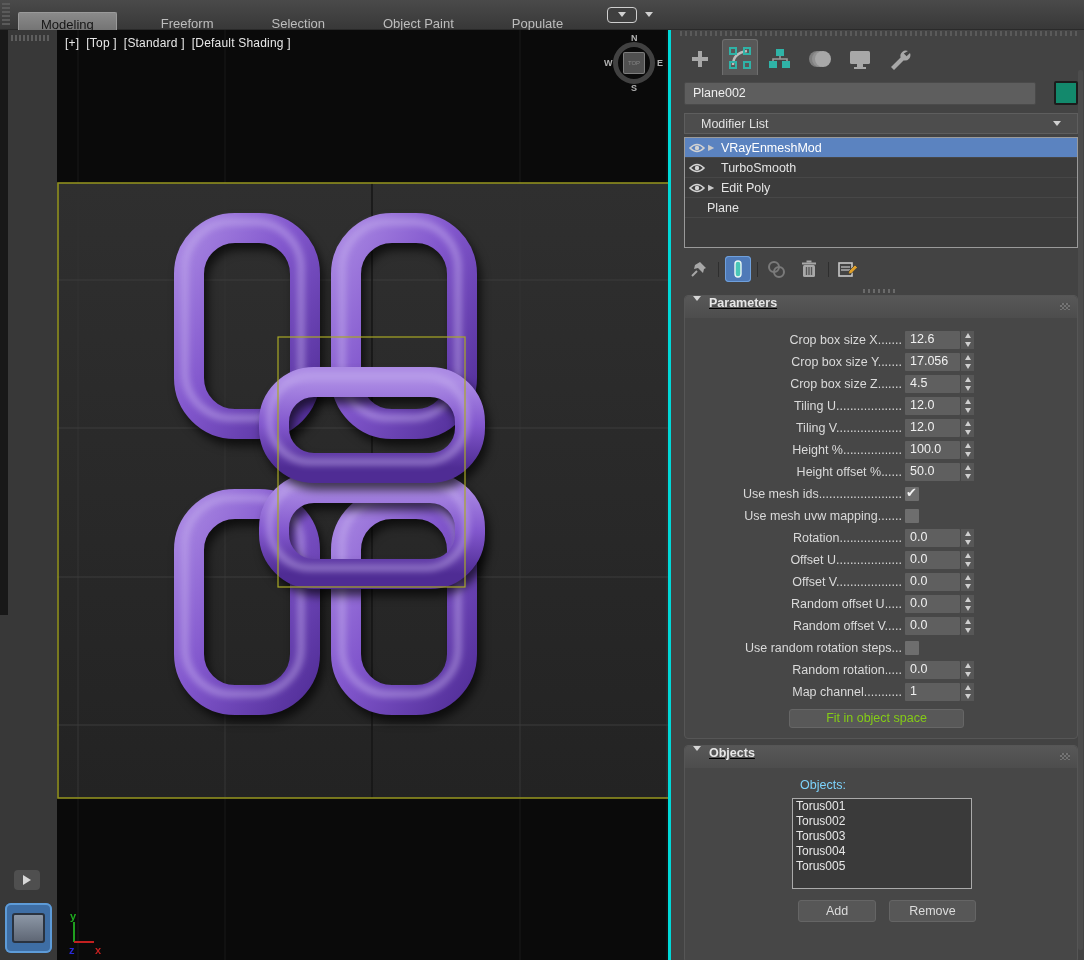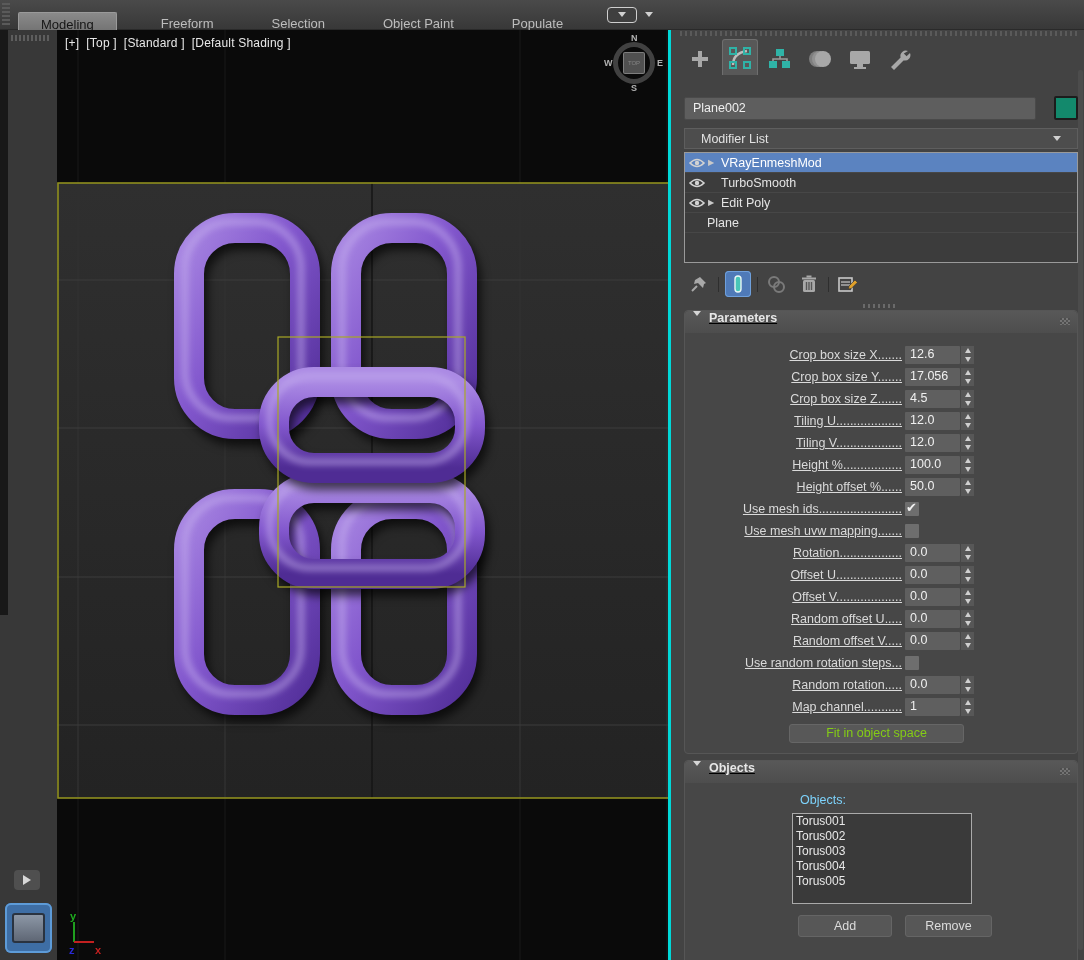--- a/index.html
+++ b/index.html
@@ -54,21 +54,21 @@
 
   
   #panel { position:absolute; left:671px; top:30px; width:413px; height:930px; background:#434343; padding-left:5px; }
   #panel .top-grip { height:5px; margin:1px 4px 0 4px;
     background:repeating-linear-gradient(90deg,#5a5a5a 0 2px,transparent 2px 5px); }
 
   #panel-tabs { display:flex; align-items:flex-end; height:36px; margin-top:3px; padding-left:6px; gap:4px; }
   .ptab { width:36px; height:32px; display:flex; align-items:center; justify-content:center; border-radius:3px 3px 0 0; }
   .ptab.active { background:#585858; border:1px solid #6e6e6e; border-bottom:none; height:36px; }
 
-  #name-row { display:flex; align-items:center; margin:21px 6px 0 8px; gap:18px; }
+  #name-row { display:flex; align-items:center; margin:6px 6px 0 8px; gap:18px; }
   #obj-name-field { flex:1; height:23px; background:#5e5e5e; border:1px solid #4a4a4a; border-radius:2px;
     color:#efefef; font-size:12.5px; padding:3px 8px; }
   #color-swatch { width:24px; height:24px; border:2px solid #1c1c1c; border-radius:2px; }
 
   #modifier-list { display:flex; align-items:center; margin:8px 6px 0 8px; height:21px; background:#4d4d4d;
     border:1px solid #5e5e5e; color:#e2e2e2; font-size:12.5px; padding:0 16px; }
   #modifier-list .arrow { margin-left:auto; }
 
   #stack { margin:3px 6px 0 8px; height:111px; background:#3c3c3c; border:1px solid #9a9a9a; overflow:hidden; }
   .stack-row { height:20px; display:flex; align-items:center; font-size:12.5px; color:#e4e4e4;
@@ -92,40 +92,40 @@
   .rollout-header .tri { width:0; height:0; border-left:4px solid transparent; border-right:4px solid transparent;
     border-top:5px solid #d5d5d5; margin-right:8px; }
   .rollout-header .title { font-size:12.5px; font-weight:bold; color:#e6e6e6; }
   .rollout-header .dots { position:absolute; right:7px; top:7px; width:10px; height:7px;
     background:repeating-linear-gradient(90deg,#8a8a8a 0 2px,transparent 2px 4px),
                repeating-linear-gradient(180deg,#8a8a8a 0 2px,transparent 2px 4px);
     background-blend-mode:multiply; opacity:.6; }
 
   #param-body { padding:11px 0 8px 0; }
   .param-row { height:22px; display:flex; align-items:center; justify-content:flex-end; padding-right:103px; }
-  .param-row .plabel { color:#dadada; font-size:12.5px; margin-right:3px; white-space:nowrap;text-decoration:underline; }
+  .param-row .plabel { color:#dadada; font-size:12.5px; margin-right:3px; white-space:nowrap; }
   .spin-field { width:55px; height:18px; background:#5f5f5f; border-radius:1px; color:#f0f0f0; font-size:12.5px;
     padding:1px 5px; }
   .spinner { width:13px; height:18px; margin-left:1px; background:#575757; display:flex; flex-direction:column; }
   .spinner .up,.spinner .dn { flex:1; display:flex; align-items:center; justify-content:center; }
   .spinner .up::after { content:""; border-left:3.5px solid transparent; border-right:3.5px solid transparent; border-bottom:5px solid #cfcfcf; }
   .spinner .dn::after { content:""; border-left:3.5px solid transparent; border-right:3.5px solid transparent; border-top:5px solid #cfcfcf; }
   .checkbox { width:14px; height:14px; background:#6e6e6e; border-radius:1px; margin-right:55px; position:relative; }
   .checkbox.checked::after { content:"✔"; position:absolute; left:1px; top:-2px; color:#f2f2f2; font-size:13px; }
   .fit-btn { width:175px; height:19px; margin:6px 113px 2px auto; background:#585858; border:1px solid #666;
     border-radius:3px; color:#84cc16; font-size:12.5px; text-align:center; line-height:17px; }
 
   #objects-body { padding:8px 0 40px 0; }
   #objects-label { color:#7dd3fc; font-size:12.5px; margin:2px 0 6px 115px; }
   #objects-list { width:180px; height:91px; margin-left:107px; background:#3a3a3a; border:1px solid #aaaaaa; overflow:hidden; }
   .obj-item { color:#e8e8e8; font-size:12px; height:15px; line-height:15px; padding-left:3px; }
   #objects-buttons { display:flex; margin:11px 0 0 113px; gap:13px; }
   .obj-btn { height:22px; background:#575757; border:1px solid #656565; border-radius:3px; color:#dcdcdc;
     font-size:12.5px; display:flex; align-items:center; justify-content:center; }
-  .obj-btn.add { width:94px; } .obj-btn.remove { width:87px; }
+  .obj-btn.add { width:78px; } .obj-btn.remove { width:87px; }
 
   #panel-scroll { position:absolute; right:1px; top:40px; width:5px; height:880px; background:#4c4c4c; border-radius:2px; }
 </style>
 </head>
 <body>
 
 <div id="app">
 
   <div id="ribbon">
     <div class="grip"></div>

